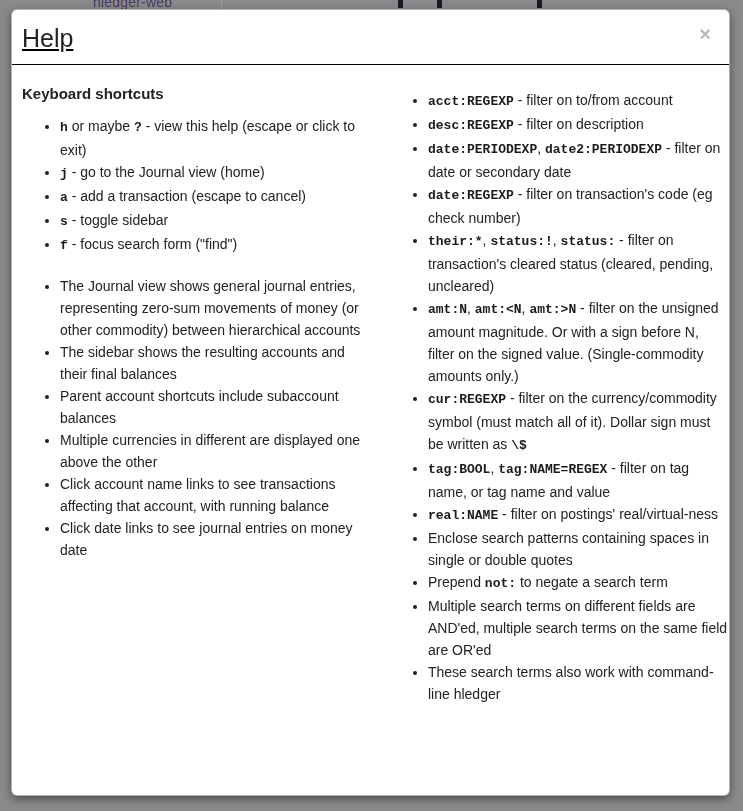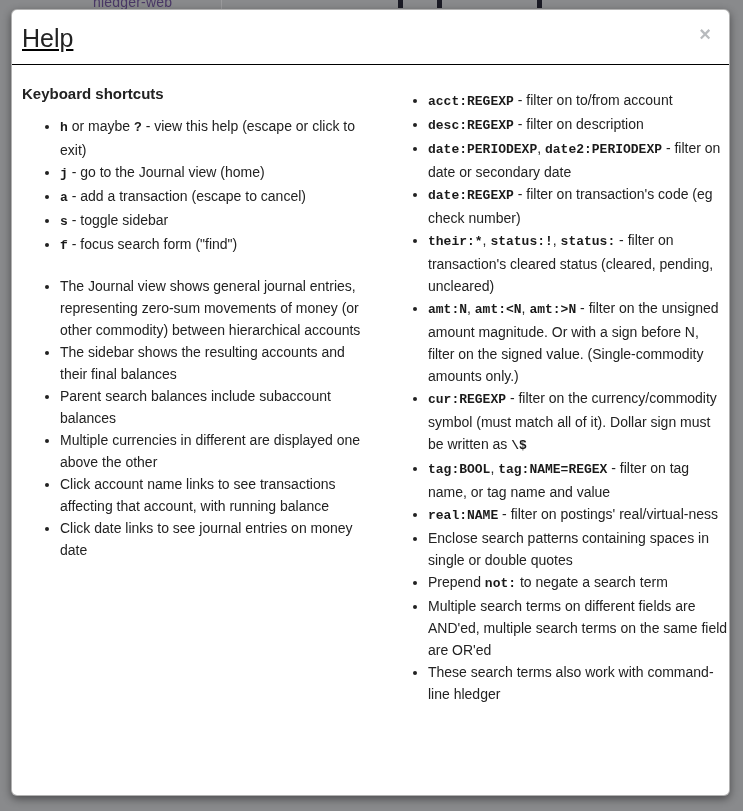--- a/index.html
+++ b/index.html
@@ -117,21 +117,21 @@
           <ul class="help-list">
             <li><code>h</code> or maybe <code>?</code> - view this help (escape or click to exit)</li>
             <li><code>j</code> - go to the Journal view (home)</li>
             <li><code>a</code> - add a transaction (escape to cancel)</li>
             <li><code>s</code> - toggle sidebar</li>
             <li><code>f</code> - focus search form ("find")</li>
           </ul>
           <ul class="help-list">
             <li>The Journal view shows general journal entries, representing zero-sum movements of money (or other commodity) between hierarchical accounts</li>
             <li>The sidebar shows the resulting accounts and their final balances</li>
-            <li>Parent search balances include subaccount balances</li>
+            <li>Parent account shortcuts include subaccount balances</li>
             <li>Multiple currencies in different are displayed one above the other</li>
             <li>Click account name links to see transactions affecting that account, with running balance</li>
             <li>Click date links to see journal entries on money date</li>
           </ul>
         </div>
       <div class="col-right">
           <ul class="help-list">
             <li><code>acct:REGEXP</code> - filter on to/from account</li>
             <li><code>desc:REGEXP</code> - filter on description</li>
             <li><code>date:PERIODEXP</code>, <code>date2:PERIODEXP</code> - filter on date or secondary date</li>

